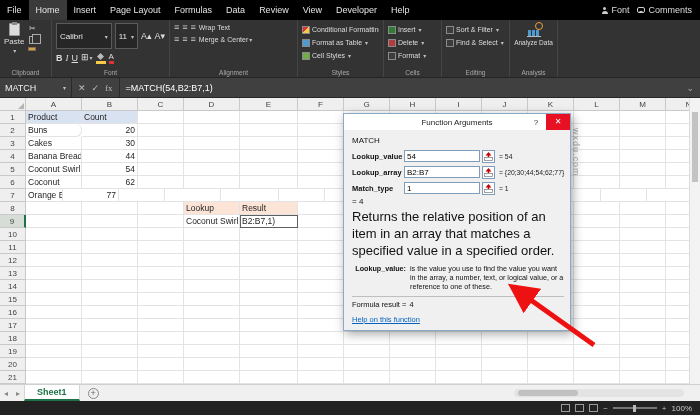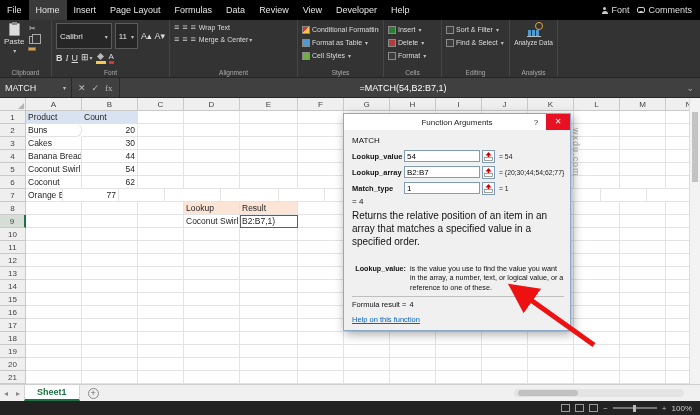--- a/index.html
+++ b/index.html
@@ -69,21 +69,21 @@
   .ic-analyze{width:14px;height:12px;position:relative;border-bottom:1px solid #bbb;}
   .ic-analyze::before{content:"";position:absolute;bottom:0;left:1px;width:3px;height:6px;background:#4f9ad1;box-shadow:4px 0 0 #4f9ad1,8px 0 0 #4f9ad1;}
   .ic-analyze::after{content:"";position:absolute;right:-2px;top:-3px;width:6px;height:6px;border:1.5px solid #e9a23b;border-radius:50%;}
   .albl{font-size:6.5px;text-align:center;width:40px;line-height:1.15;}
 
   
   .fbar{position:absolute;top:78px;left:0;width:700px;height:20px;background:#404040;border-bottom:1px solid #262626;display:flex;align-items:center;color:#eee;font-size:9px;}
   .namebox{width:72px;height:100%;display:flex;align-items:center;justify-content:space-between;padding:0 5px;border-right:1px solid #2a2a2a;cursor:pointer;}
   .fbtns{display:flex;align-items:center;gap:6px;padding:0 6px;border-right:1px solid #2a2a2a;height:100%;color:#bbb;}
   .fbtns .fx{font-family:"Liberation Serif",serif;}
-  .fxinput{flex:1;padding-left:6px;color:#fff;white-space:nowrap;overflow:hidden;text-align:center;}
+  .fxinput{flex:1;padding-left:6px;color:#fff;white-space:nowrap;overflow:hidden;}
   .fexpand{padding:0 6px;color:#aaa;}
 
   
   .sheet{position:absolute;top:98px;left:0;width:700px;height:286px;background:#fff;overflow:hidden;}
   .grow{display:flex;height:13px;}
   .gcell{flex:none;height:13px;font-size:8.5px;color:#1f1f1f;padding:0 2px;line-height:13px;overflow:hidden;white-space:nowrap;border-right:1px solid #e3e3e3;border-bottom:1px solid #e3e3e3;background:#fff;}
   .ghead .gcell,.grh,.gcorner{background:#efefef;color:#444;text-align:center;border-right:1px solid #c9c9c9;border-bottom:1px solid #c9c9c9;font-size:8px;}
   .gcorner{position:relative;}
   .gcorner::after{content:"";position:absolute;right:1px;bottom:1px;border-left:6px solid transparent;border-bottom:6px solid #b5b5b5;}
   .hlcol{background:#d6dcd6;border-bottom:2px solid #1e7145;}
@@ -119,21 +119,21 @@
   .dlg-help-btn{width:20px;text-align:center;color:#333;font-size:8px;cursor:pointer;}
   .dlg-close{width:24px;height:16px;background:#e81123;color:#fff;font-size:8px;text-align:center;line-height:16px;cursor:pointer;}
   .dlg-body{padding:6px 6px 6px 8px;}
   .dlg-fn{font-size:8px;margin-bottom:4px;}
   .dlg-row{display:flex;align-items:center;height:14px;margin-bottom:2px;}
   .dlg-lbl{width:52px;font-weight:bold;font-size:7.5px;flex:none;}
   .dlg-input{width:76px;height:12px;border:1px solid #7f9db9;background:#fff;font-size:8px;font-family:"Liberation Sans",sans-serif;padding:0 2px;flex:none;}
   .dlg-pick{width:13px;height:13px;border:1px solid #7f9db9;background:#fff;display:flex;align-items:center;justify-content:center;margin-left:2px;flex:none;cursor:pointer;}
   .dlg-res{margin-left:4px;font-size:6.8px;white-space:nowrap;color:#222;}
   .dlg-overall{font-size:8px;margin:2px 0 3px;}
-  .dlg-desc{font-size:10px;line-height:1.3;margin-bottom:16px;color:#111;}
+  .dlg-desc{font-size:13px;line-height:1.3;margin-bottom:4px;color:#111;}
   .dlg-arg-help{display:flex;font-size:7.2px;line-height:1.3;margin-bottom:4px;}
   .dlg-arg-help .b{font-weight:bold;flex:none;width:58px;text-align:right;padding-right:4px;}
   .dlg-formula-row{border-top:1px solid #bfbfbf;padding-top:3px;margin-top:4px;font-size:7.5px;display:flex;gap:3px;}
   .dlg-bottom{display:flex;align-items:center;margin-top:6px;gap:12px;}
   .dlg-link{color:#0563c1;text-decoration:underline;font-size:7.5px;cursor:pointer;}
   .dlg-btns{margin-left:auto;display:flex;gap:4px;}
   .dlg-btn{font-family:"Liberation Sans",sans-serif;font-size:7.5px;height:14px;background:#e1e1e1;border:1px solid #adadad;padding:0 8px;cursor:pointer;}
   .dlg-btn.ok{border:1.5px solid #0078d7;width:38px;}
 
   

